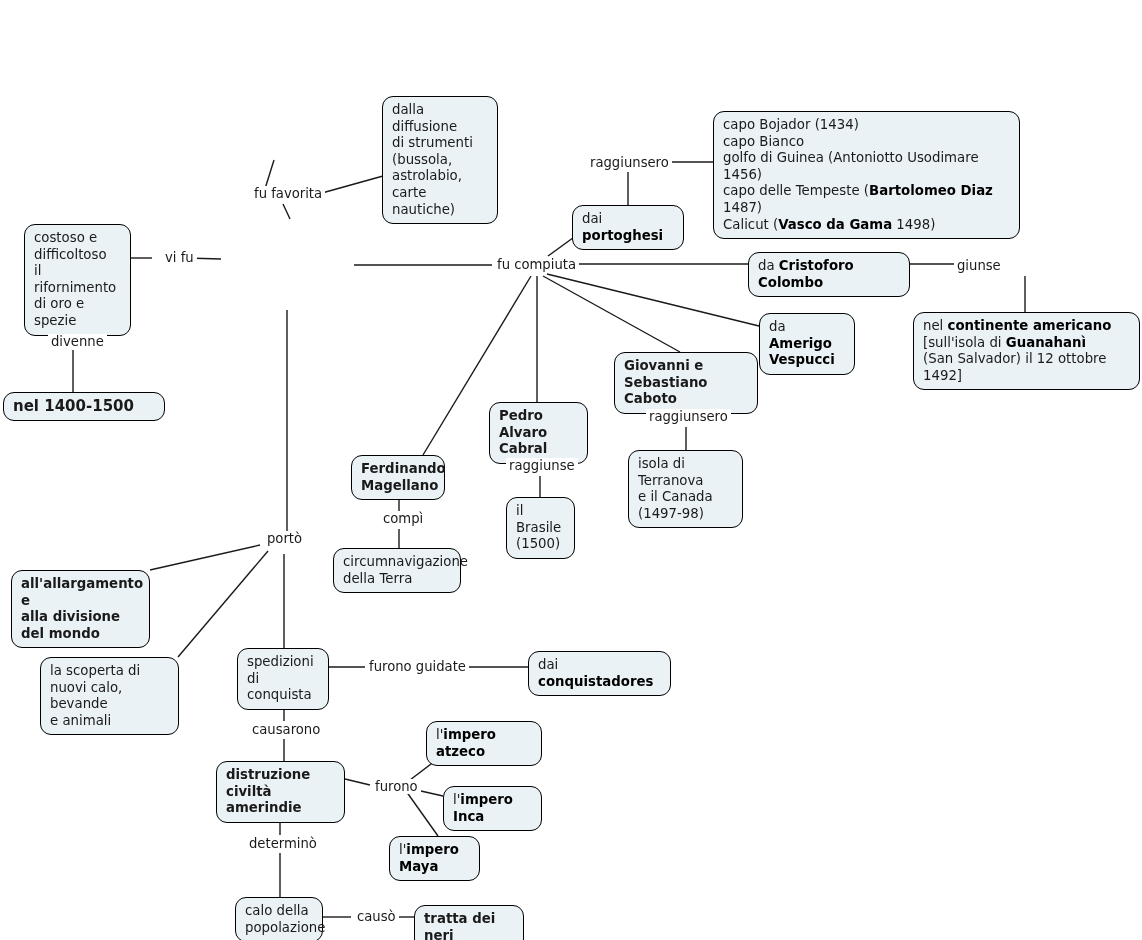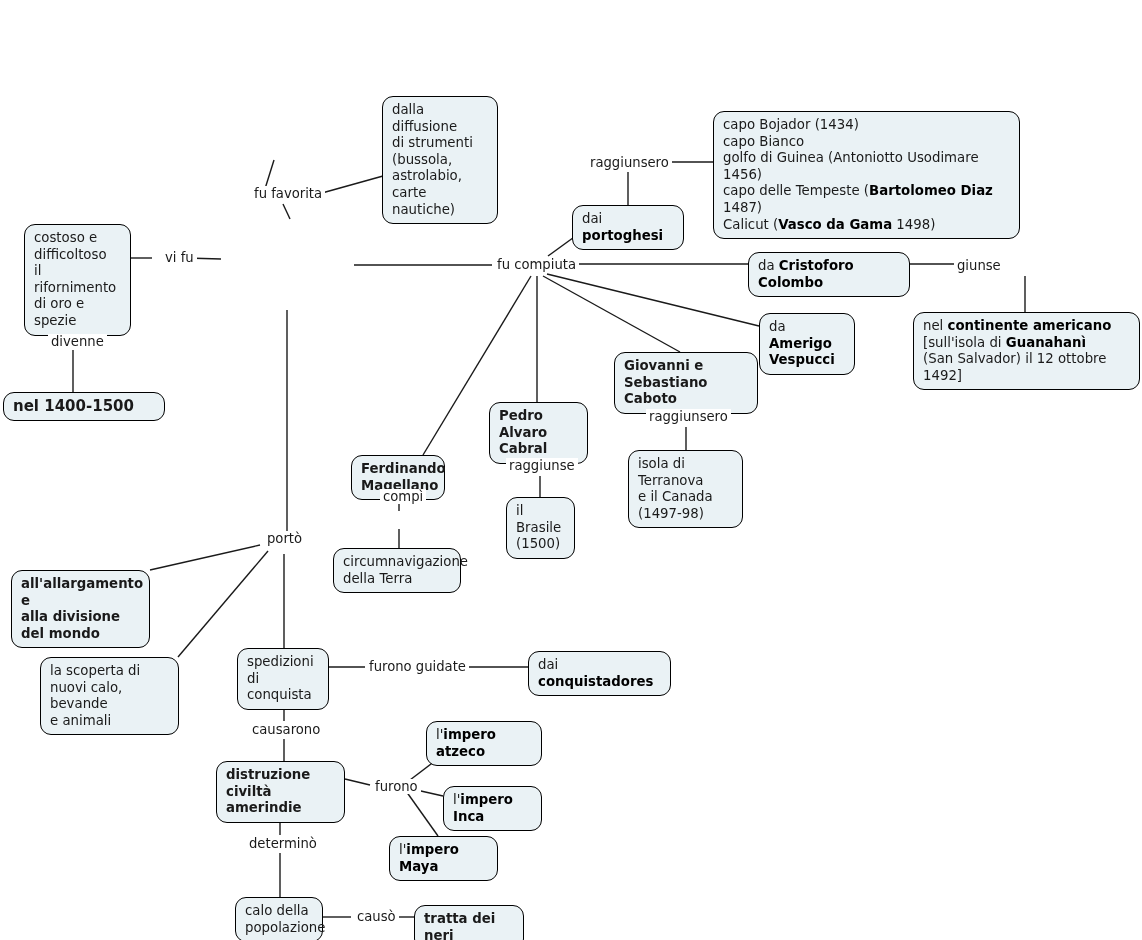--- a/index.html
+++ b/index.html
@@ -172,36 +172,36 @@
 
   <div class="node" style="left:528px; top:651px; width:143px;">dai <b>conquistadores</b></div>
 
   <div class="node bold" style="left:216px; top:761px; width:129px;">distruzione
 civiltà amerindie</div>
 
   <div class="node" style="left:414px; top:721px; width:116px;margin-left:12px;">l'<b>impero atzeco</b></div>
 
   <div class="node" style="left:443px; top:786px; width:99px;">l'<b>impero Inca</b></div>
 
-  <div class="node" style="left:389px; top:836px; width:109px;">l'<b>impero Maya</b></div>
+  <div class="node" style="left:389px; top:836px; width:91px;">l'<b>impero Maya</b></div>
 
   <div class="node" style="left:235px; top:897px; width:88px;">calo della
 popolazione</div>
 
   <div class="node bold" style="left:414px; top:905px; width:110px;">tratta dei neri</div>
 
   <div class="link-label" style="left:251px; top:186px;">fu favorita</div>
   <div class="link-label" style="left:154px; top:250px;margin-left:8px;">vi fu</div>
   <div class="link-label" style="left:48px; top:334px;">divenne</div>
   <div class="link-label" style="left:494px; top:257px;">fu compiuta</div>
   <div class="link-label" style="left:587px; top:155px;">raggiunsero</div>
   <div class="link-label" style="left:954px; top:258px;">giunse</div>
   <div class="link-label" style="left:646px; top:409px;">raggiunsero</div>
   <div class="link-label" style="left:506px; top:458px;">raggiunse</div>
-  <div class="link-label" style="left:380px; top:489px;">compì</div>
+  <div class="link-label" style="left:380px; top:511px;">compì</div>
   <div class="link-label" style="left:264px; top:531px;">portò</div>
   <div class="link-label" style="left:366px; top:659px;">furono guidate</div>
   <div class="link-label" style="left:249px; top:722px;">causarono</div>
   <div class="link-label" style="left:372px; top:779px;">furono</div>
   <div class="link-label" style="left:246px; top:836px;">determinò</div>
   <div class="link-label" style="left:354px; top:909px;">causò</div>
 
 </div>
 
 </body></html>

